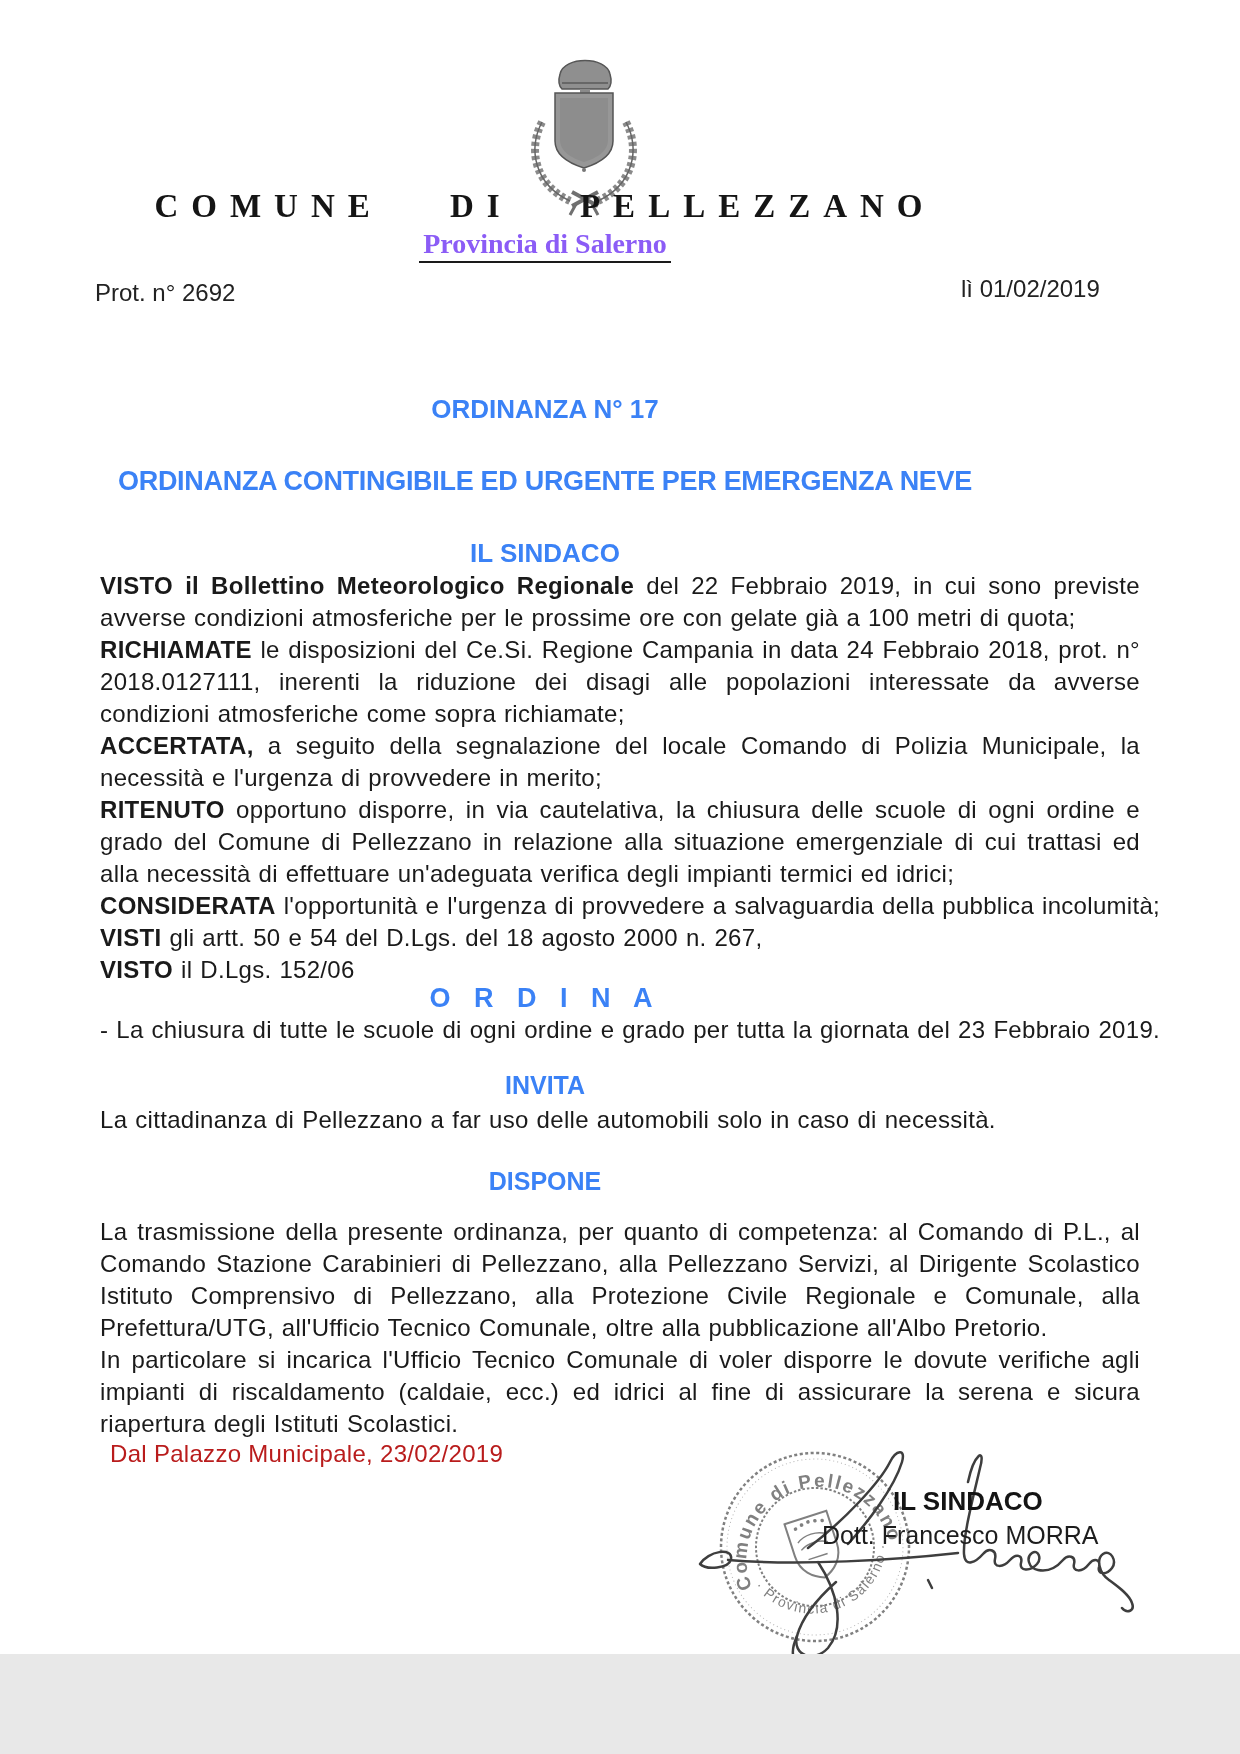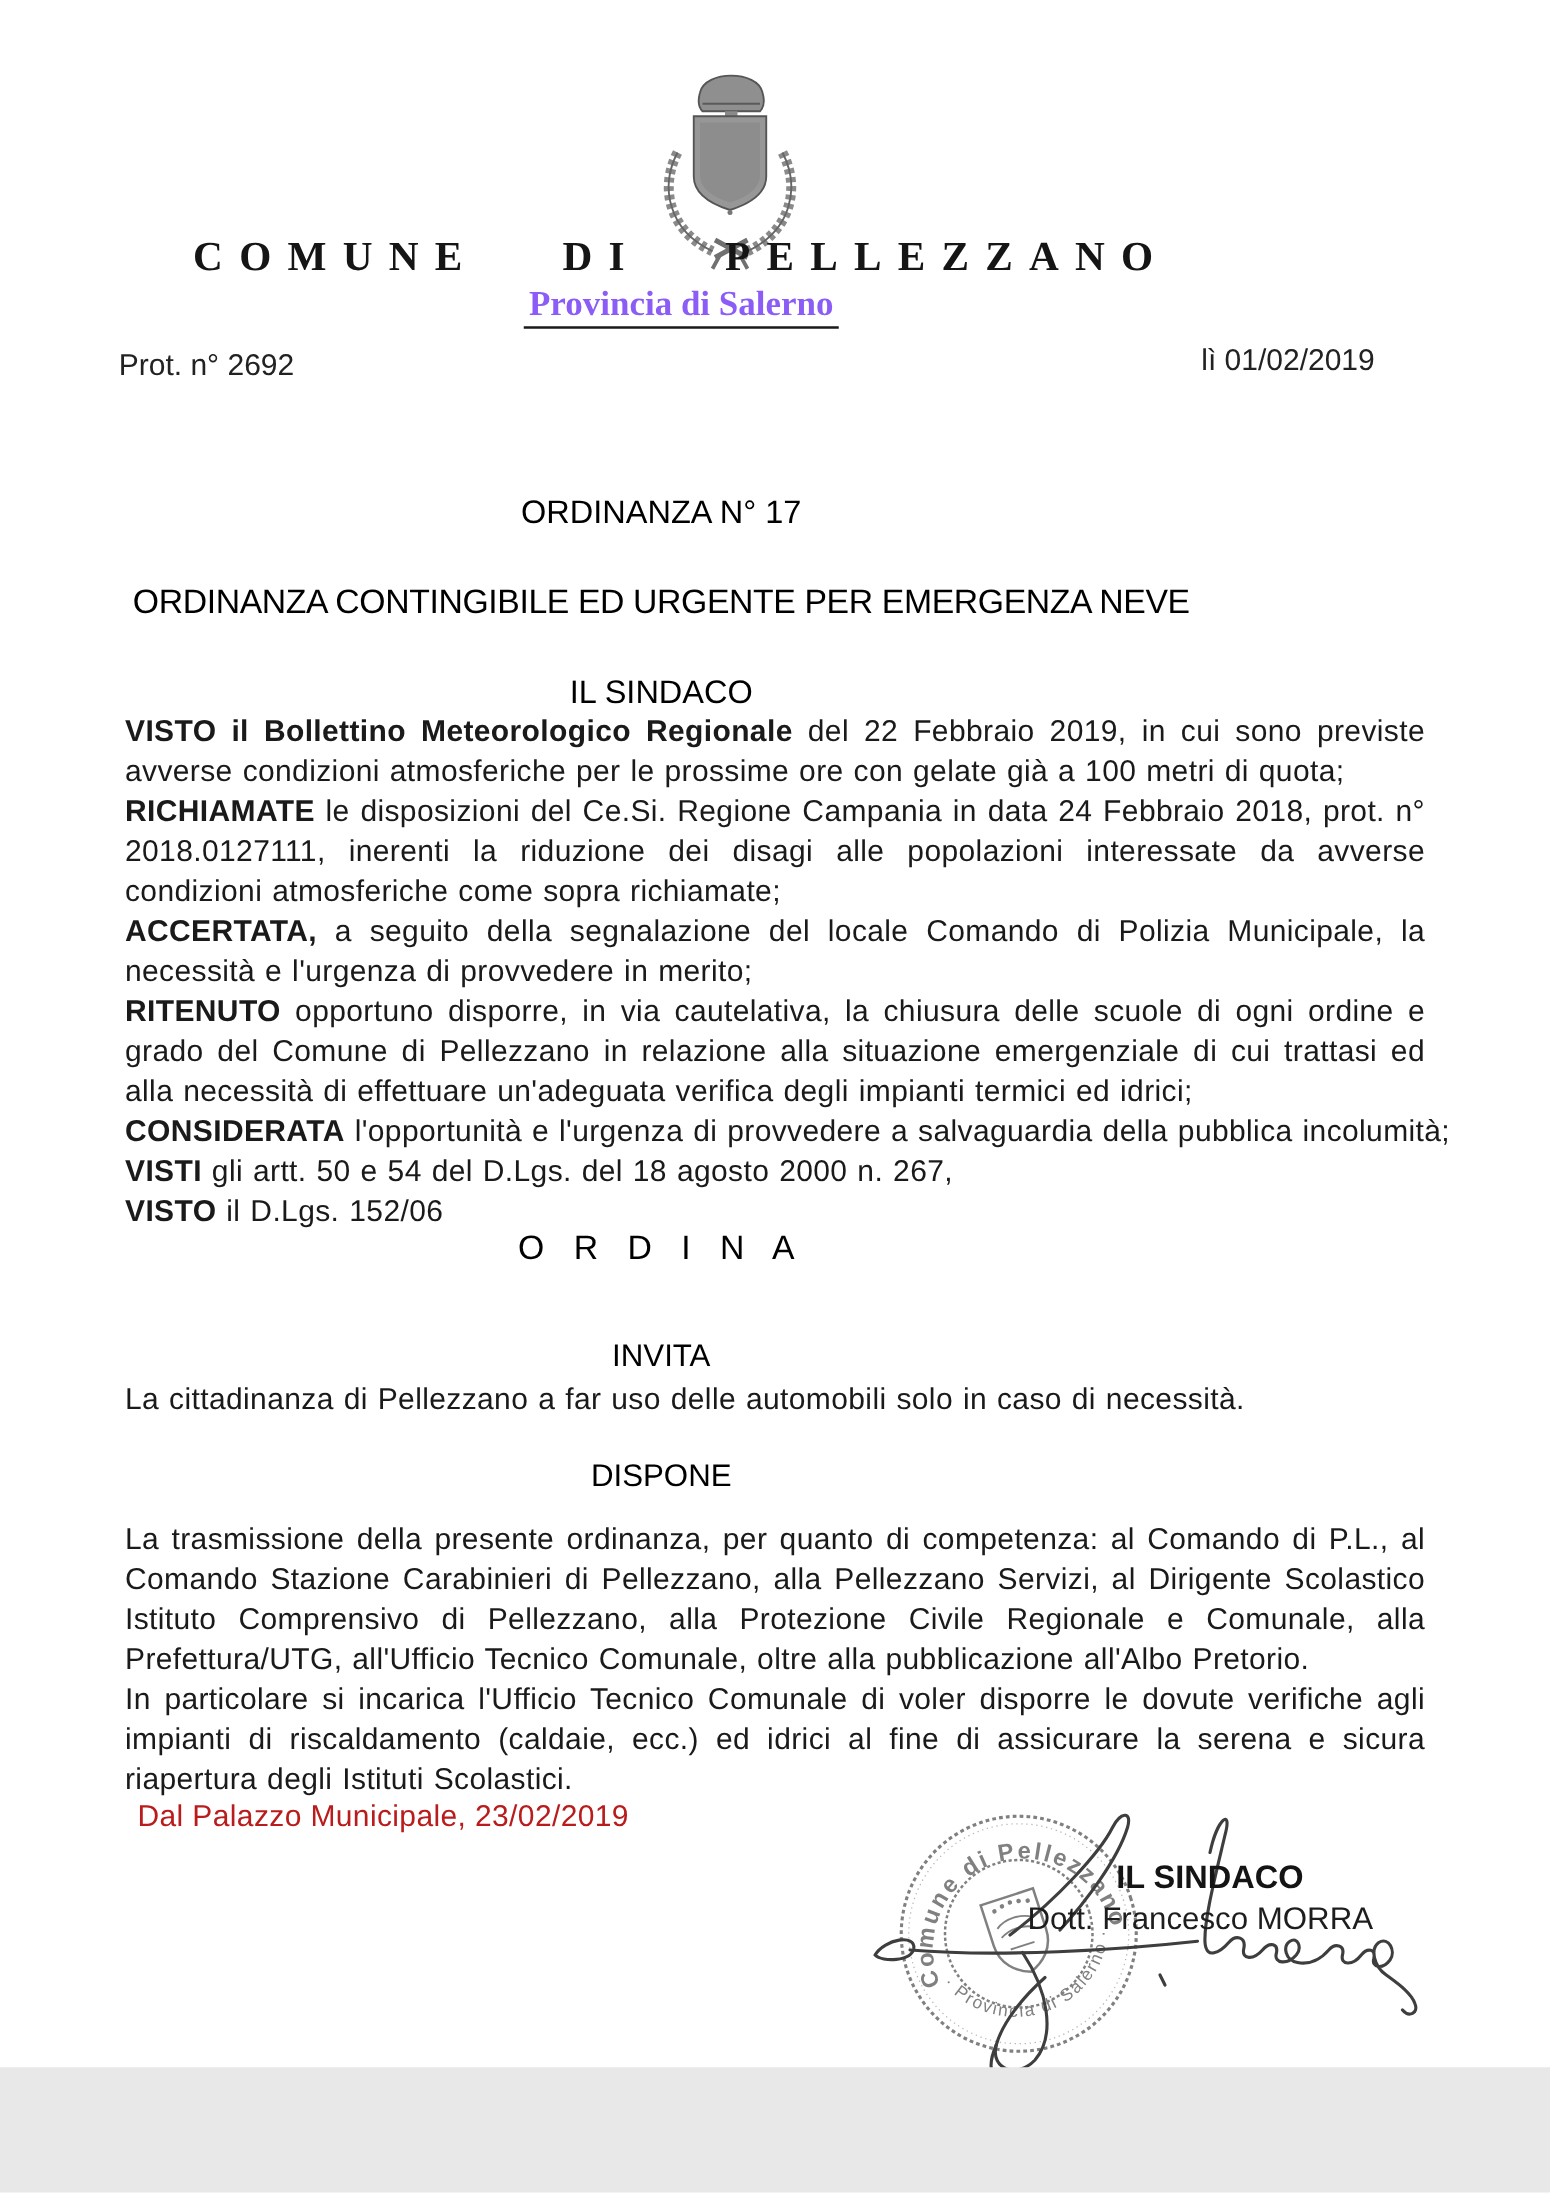--- a/index.html
+++ b/index.html
@@ -27,21 +27,21 @@
   }
   .cap-wrap{margin-top:2px;}
   .cap{
     font-family:"Liberation Serif",serif;font-size:21px;
     border-bottom:1.5px solid #1a1a1a;padding:0 4px 1px 4px;display:inline-block;color:#1d1d1d;
   }
   .prot{position:absolute;left:95px;top:279px;font-size:24px;color:#222;}
   .date{position:absolute;left:961px;top:275px;font-size:24px;color:#222;}
 
   
-  .h-center{position:absolute;left:84px;width:890px;text-align:center;font-weight:normal;color:#000000;}
+  .h-center{position:absolute;left:100px;width:890px;text-align:center;font-weight:bold;color:#3b82f6;}
   .h-ord{top:394px;font-size:26px;}
   .h-sub{top:466px;font-size:27px;letter-spacing:-0.3px;}
   .h-issuer{top:538px;font-size:26px;}
   .h-ordina{top:983px;font-size:27px;letter-spacing:8px;}
   .h-invita{top:1071px;font-size:25px;}
   .h-dispone{top:1167px;font-size:25px;}
 
   
   .bodyblock{
     position:absolute;left:100px;width:1040px;
@@ -102,20 +102,23 @@
     <p><b>VISTO il Bollettino Meteorologico Regionale</b><span> del 22 Febbraio 2019, in cui sono previste avverse condizioni atmosferiche per le prossime ore con gelate già a 100 metri di quota;</span></p>
     <p><b>RICHIAMATE</b><span> le disposizioni del Ce.Si. Regione Campania in data 24 Febbraio 2018, prot. n° 2018.0127111, inerenti la riduzione dei disagi alle popolazioni interessate da avverse condizioni atmosferiche come sopra richiamate;</span></p>
     <p><b>ACCERTATA,</b><span> a seguito della segnalazione del locale Comando di Polizia Municipale, la necessità e l'urgenza di provvedere in merito;</span></p>
     <p><b>RITENUTO</b><span> opportuno disporre, in via cautelativa, la chiusura delle scuole di ogni ordine e grado del Comune di Pellezzano in relazione alla situazione emergenziale di cui trattasi ed alla necessità di effettuare un'adeguata verifica degli impianti termici ed idrici;</span></p>
     <p class="oneline"><b>CONSIDERATA</b><span> l'opportunità e l'urgenza di provvedere a salvaguardia della pubblica incolumità;</span></p>
     <p class="oneline"><b>VISTI</b><span> gli artt. 50 e 54 del D.Lgs. del 18 agosto 2000 n. 267,</span></p>
     <p class="oneline"><b>VISTO</b><span> il D.Lgs. 152/06</span></p>
   </div>
 
   <div class="h-center h-ordina">O R D I N A</div>
+  <div class="bodyblock ordina-text">
+    <p class="oneline">- La chiusura di tutte le scuole di ogni ordine e grado per tutta la giornata del 23 Febbraio 2019.</p>
+  </div>
 
   <div class="h-center h-invita">INVITA</div>
   <div class="bodyblock invita-text">
     <p class="oneline">La cittadinanza di Pellezzano a far uso delle automobili solo in caso di necessità.</p>
   </div>
 
   <div class="h-center h-dispone">DISPONE</div>
   <div class="bodyblock dispone-text">
     <p>La trasmissione della presente ordinanza, per quanto di competenza: al Comando di P.L., al Comando Stazione Carabinieri di Pellezzano, alla Pellezzano Servizi, al Dirigente Scolastico Istituto Comprensivo di Pellezzano, alla Protezione Civile Regionale e Comunale, alla Prefettura/UTG, all'Ufficio Tecnico Comunale, oltre alla pubblicazione all'Albo Pretorio.</p>
     <p>In particolare si incarica l'Ufficio Tecnico Comunale di voler disporre le dovute verifiche agli impianti di riscaldamento (caldaie, ecc.) ed idrici al fine di assicurare la serena e sicura riapertura degli Istituti Scolastici.</p>

